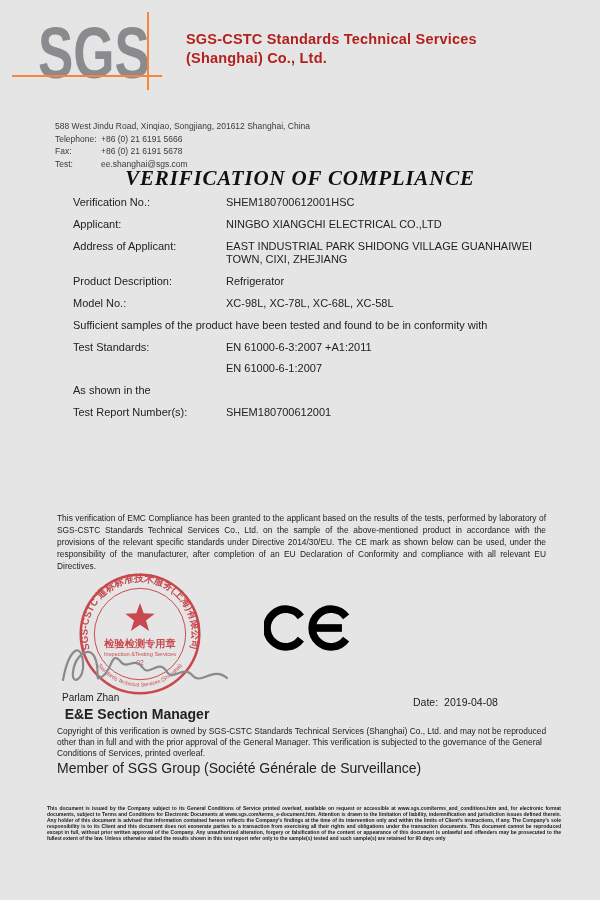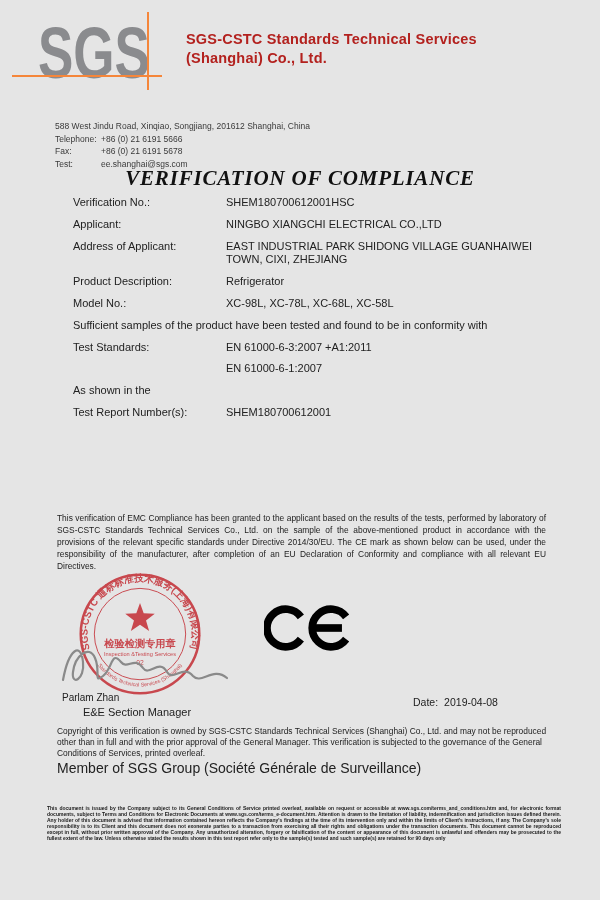--- a/index.html
+++ b/index.html
@@ -26,21 +26,21 @@
   .grant-para{left:57px;top:512px;width:489px;font-size:8.4px;line-height:12px;
     text-align:justify;color:#222;}
   .copyright{left:57px;top:726px;width:492px;font-size:8.4px;line-height:11px;color:#222;}
   .member{left:57px;top:760px;width:492px;font-size:14px;color:#222;}
   .fineprint{left:47px;top:805px;width:514px;font-size:5px;line-height:6px;
     text-align:justify;font-weight:600;color:#1a1a1a;}
   
   .stamp-svg{left:62px;top:568px;}
   .sig-svg{left:55px;top:628px;}
   .sig-name{left:62px;top:692px;width:150px;font-size:10px;color:#222;}
-  .sig-title{left:62px;top:706px;width:150px;text-align:center;font-size:11px;color:#222;}
+  .sig-title{left:62px;top:706px;width:150px;text-align:center;font-size:14px;color:#222;font-weight:bold;}
   .ce-svg{left:264px;top:597px;}
   .date-line{left:385px;top:696px;font-size:10.5px;color:#222;padding-left:28px;}
   .date-line span{margin-right:6px;}
 </style>
 </head>
 <body>
 
 <div class="page">
 
   <svg class="abs" style="left:10px;top:8px;" width="164" height="86" viewBox="0 0 164 86">

